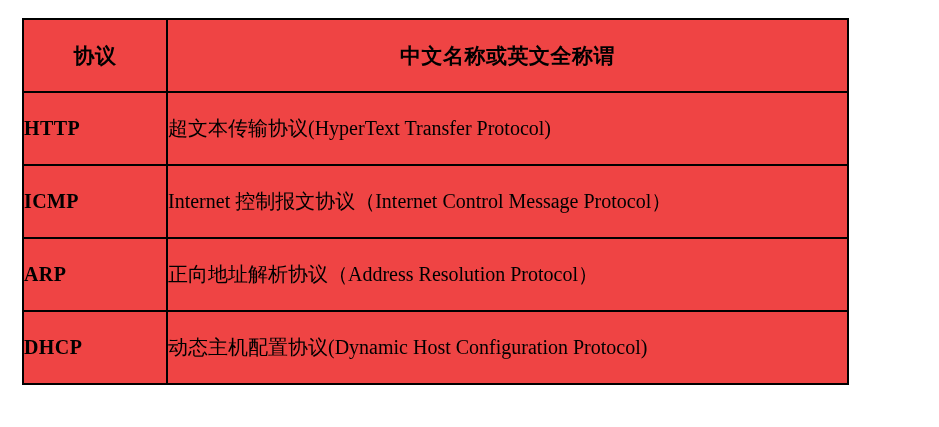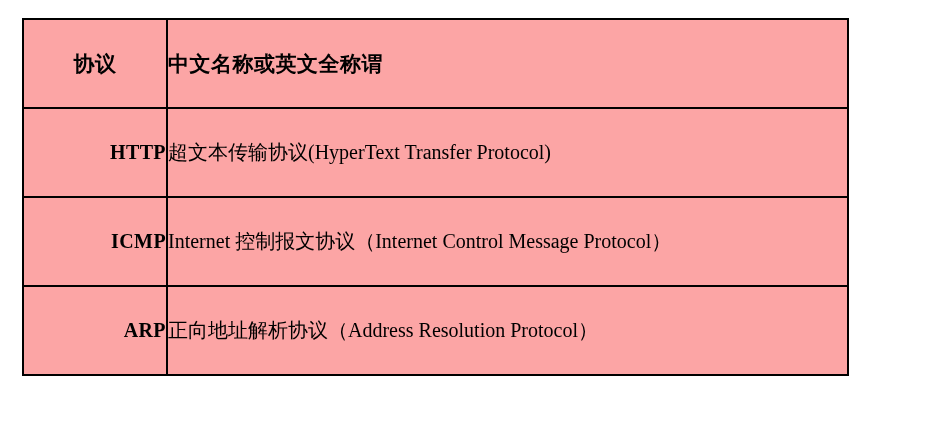--- a/index.html
+++ b/index.html
@@ -32,46 +32,46 @@
     table-layout: fixed;
     background: #ffffff;
   }
 
   #protocol-table col.col-protocol { width: 144px; }
   #protocol-table col.col-name     { width: 681px; }
 
   #protocol-table td,
   #protocol-table th {
     border: 2px solid #000000;
-    padding: 16px 0;
+    padding: 8px 0;
     height: 55px;
     vertical-align: middle;
-    background: #fca5a5;
+    background: #ef4444;
   }
 
   
   .th-protocol {
     text-align: center;
     font-weight: 700;
     font-size: 21px;
     letter-spacing: 0.5px;
     font-family: "Liberation Serif", "DejaVu Serif", serif;
   }
   .th-name {
-    text-align: left;
+    text-align: center;
     font-weight: 700;
     font-size: 21px;
     letter-spacing: 0.5px;
     font-family: "Liberation Serif", "DejaVu Serif", serif;
     margin-left: 25px;
   }
 
   
   .cell-abbr {
-    text-align: right;
+    text-align: left;
     font-weight: 700;
     font-size: 20px;
     letter-spacing: 0.4px;
     font-family: "Liberation Serif", "DejaVu Serif", serif;
     margin-left: 24px;
   }
   .cell-desc {
     text-align: left;
     font-weight: 400;
     font-size: 20px;
@@ -104,16 +104,20 @@
         <td class="cell-desc">超文本传输协议(HyperText Transfer Protocol)</td>
       </tr>
       <tr>
         <td class="cell-abbr">ICMP</td>
         <td class="cell-desc">Internet 控制报文协议（Internet Control Message Protocol）</td>
       </tr>
       <tr>
         <td class="cell-abbr">ARP</td>
         <td class="cell-desc">正向地址解析协议（Address Resolution Protocol）</td>
       </tr>
+      <tr>
+        <td class="cell-abbr">DHCP</td>
+        <td class="cell-desc">动态主机配置协议(Dynamic Host Configuration Protocol)</td>
+      </tr>
     </tbody>
   </table>
 
 </div>
 
 </body></html>

